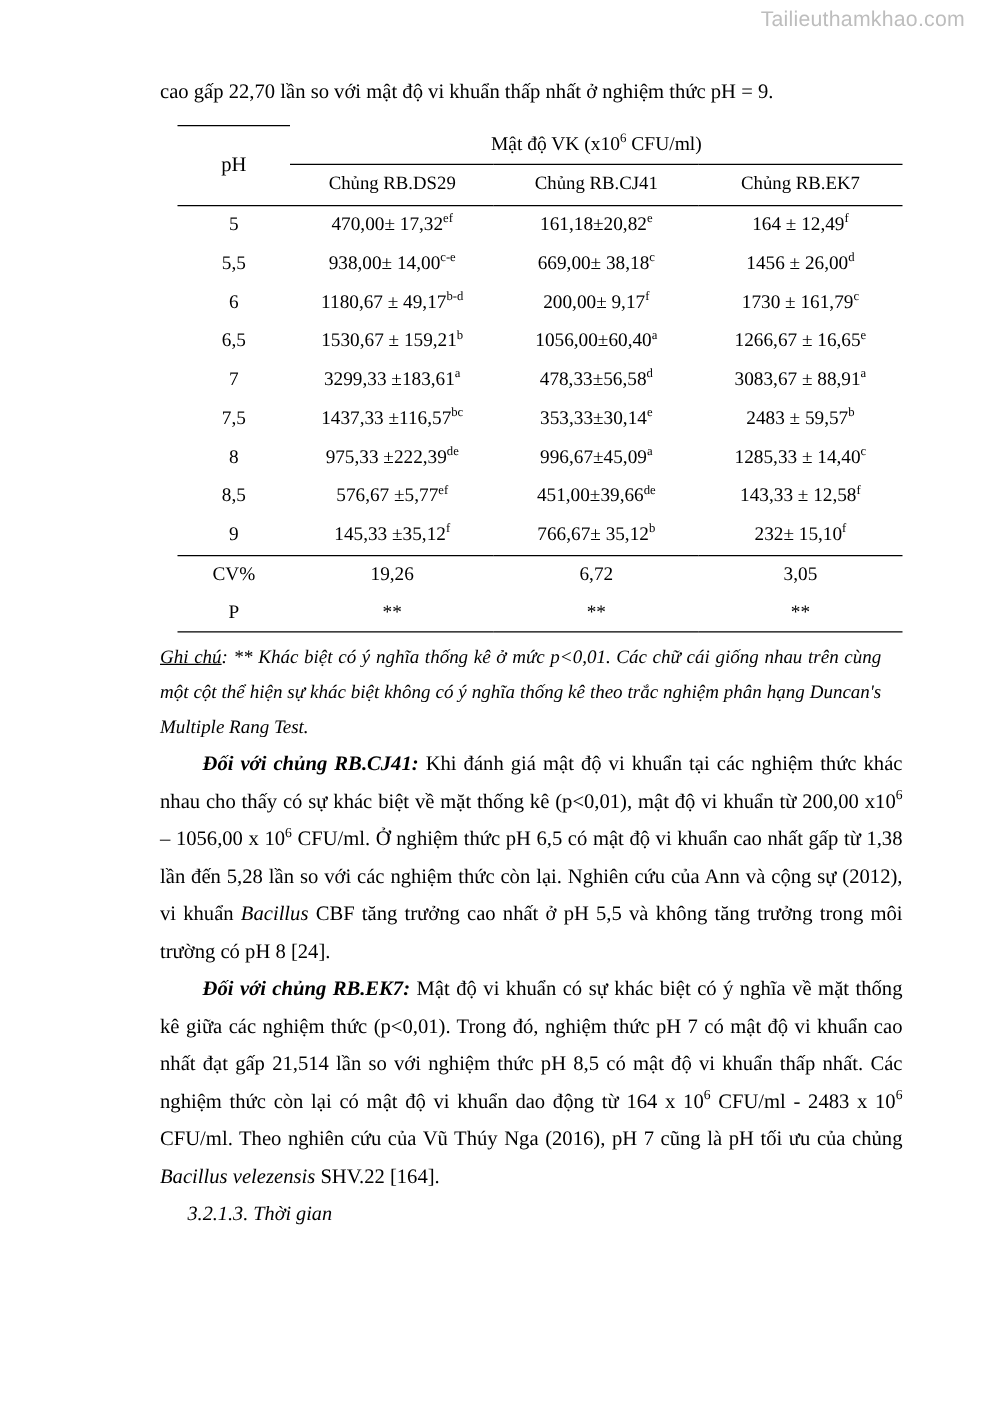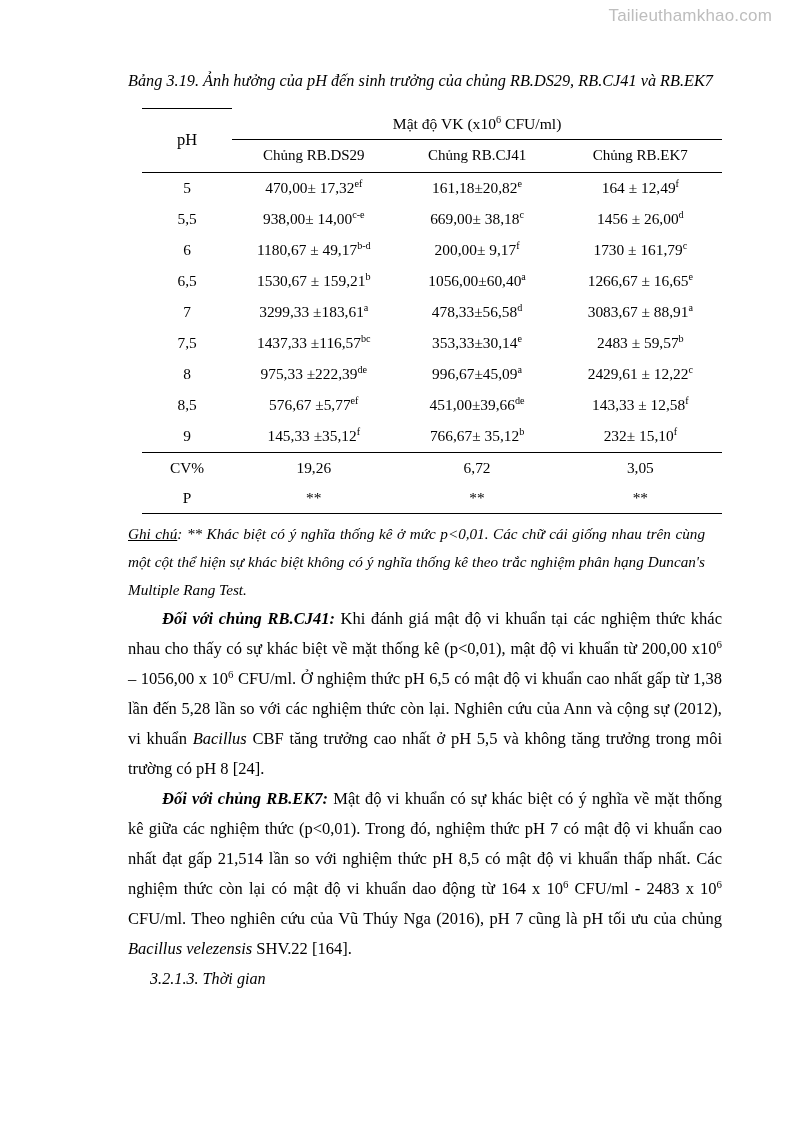--- a/index.html
+++ b/index.html
@@ -150,22 +150,22 @@
 </style>
 </head>
 <body>
 
 <div class="page">
 
   <div class="watermark">Tailieuthamkhao.com</div>
 
   <div class="content">
 
-
-    <p class="caption">Bảng 3.19. Ảnh hưởng của pH đến sinh trưởng của chủng RB.DS29, RB.CJ41 và RB.EK7</p>
+    <p class="body-text">cao gấp 22,70 lần so với mật độ vi khuẩn thấp nhất ở nghiệm thức pH = 9.</p>
+
 
     <table class="data-table">
       <colgroup>
         <col class="col-ph">
         <col class="col-data">
         <col class="col-data">
         <col class="col-data">
       </colgroup>
       <thead>
         <tr>
@@ -216,21 +216,21 @@
           <tr class="data-row">
             <td>7,5</td>
             <td><span>1437,33 ±116,57</span><sup>bc</sup></td>
             <td><span>353,33±30,14</span><sup>e</sup></td>
             <td><span>2483 ± 59,57</span><sup>b</sup></td>
           </tr>
           <tr class="data-row">
             <td>8</td>
             <td><span>975,33 ±222,39</span><sup>de</sup></td>
             <td><span>996,67±45,09</span><sup>a</sup></td>
-            <td><span>2429,61 ± 12,22</span><sup>c</sup></td>
+            <td><span>1285,33 ± 14,40</span><sup>c</sup></td>
           </tr>
           <tr class="data-row">
             <td>8,5</td>
             <td><span>576,67 ±5,77</span><sup>ef</sup></td>
             <td><span>451,00±39,66</span><sup>de</sup></td>
             <td><span>143,33 ± 12,58</span><sup>f</sup></td>
           </tr>
           <tr class="data-row">
             <td>9</td>
             <td><span>145,33 ±35,12</span><sup>f</sup></td>

